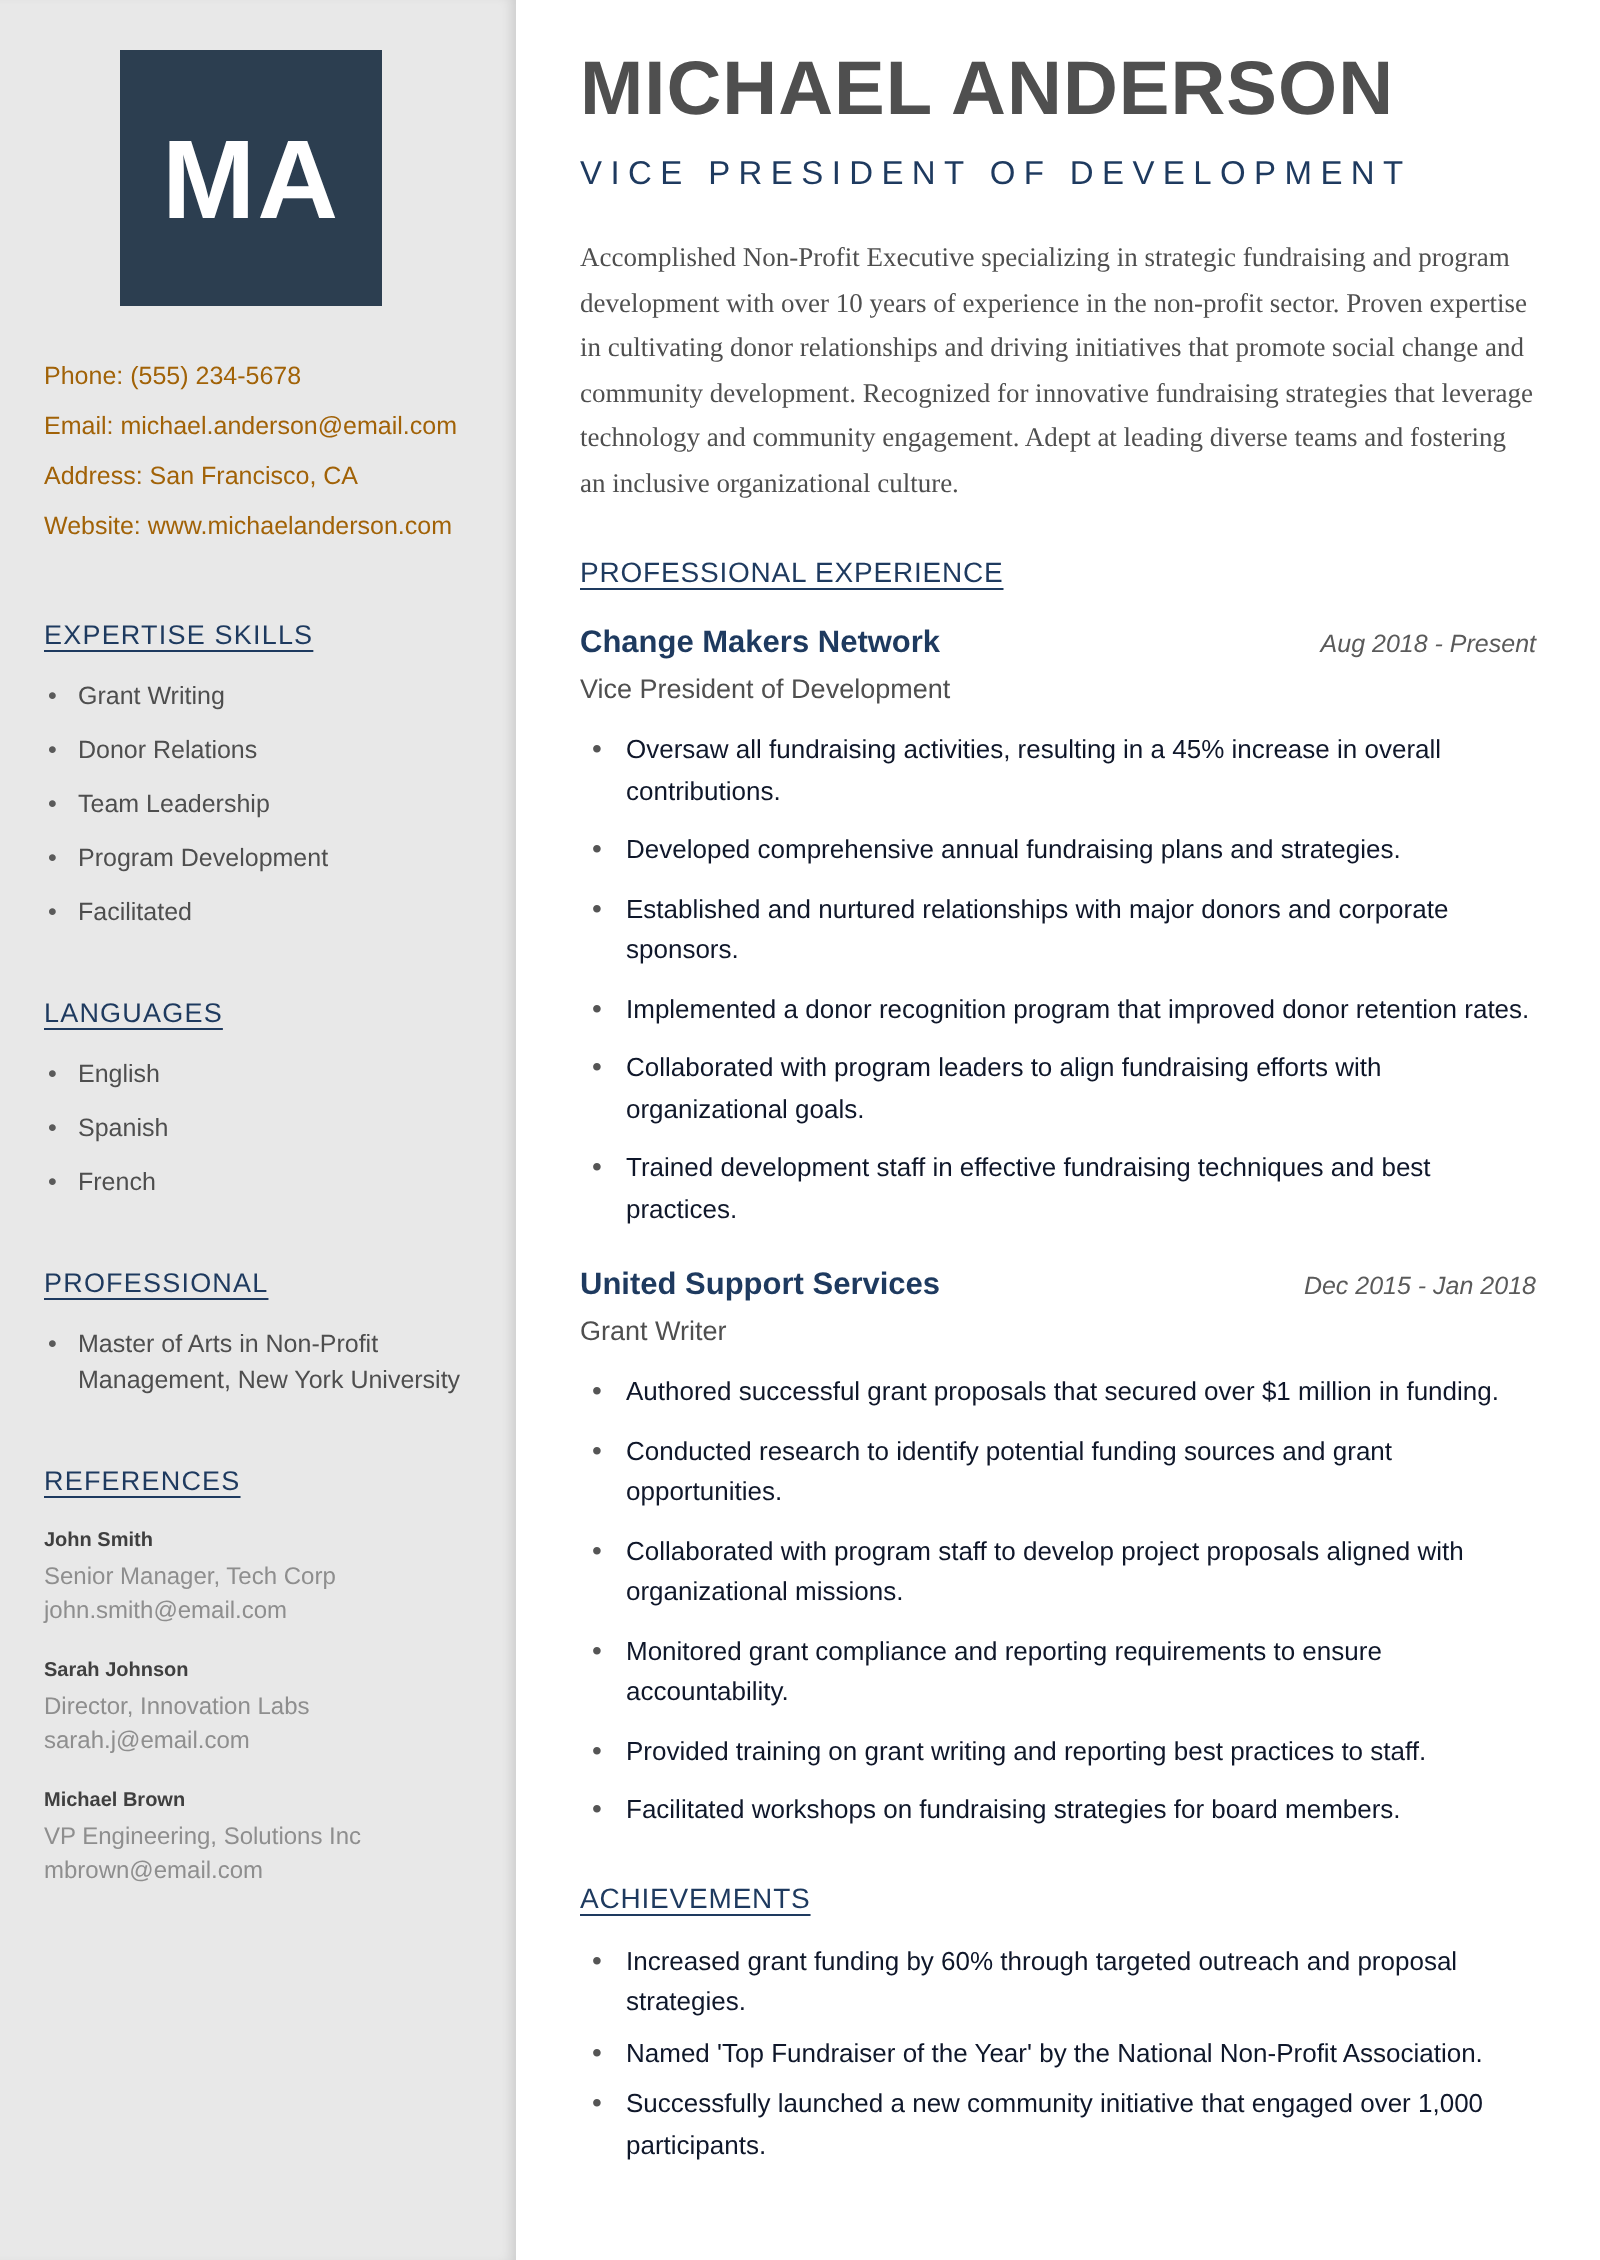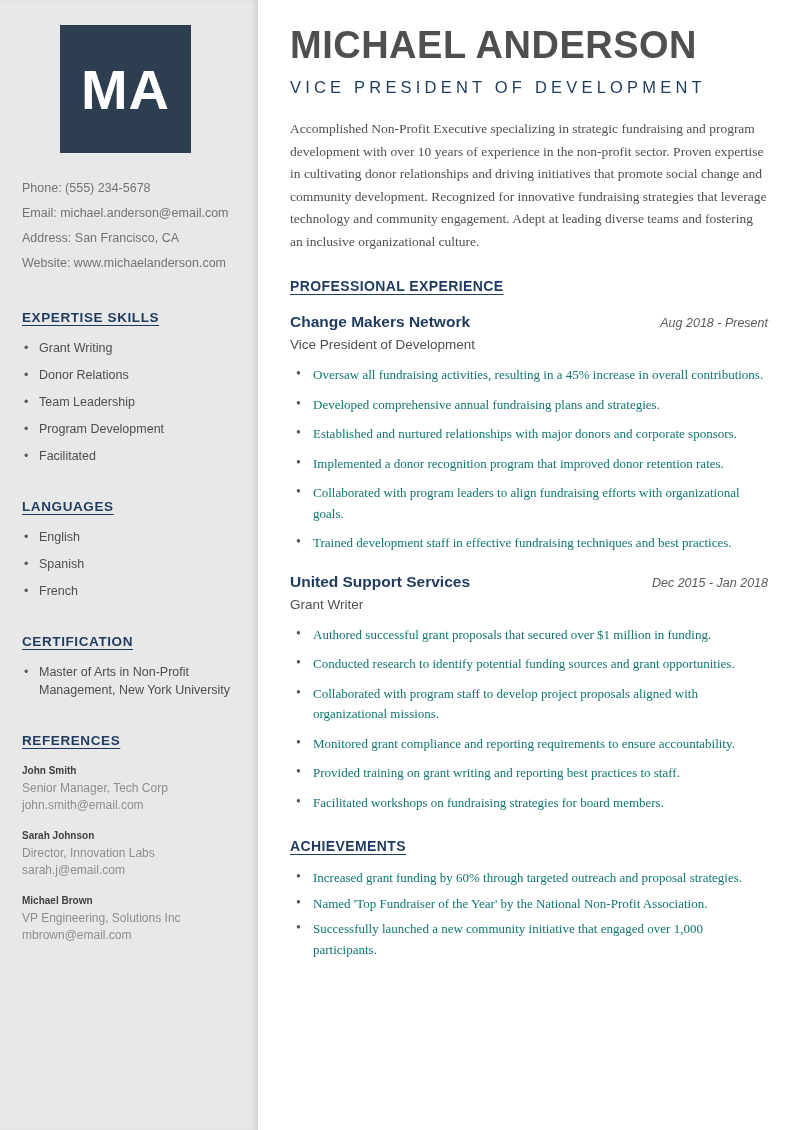--- a/index.html
+++ b/index.html
@@ -20,25 +20,25 @@
   }
   .monogram {
     width: 131px; height: 128px; margin-left: 38px;
     background: #2c3e50;
     display: flex; align-items: center; justify-content: center;
   }
   .monogram span {
     color: #ffffff; font-size: 56px; font-weight: bold; letter-spacing: 1px;
   }
   .contact { margin-top: 23px; }
-  .contact div { font-size: 12.5px; line-height: 25px; color: #737373; }
+  .contact div { font-size: 12.5px; line-height: 25px; color: #a16207; }
 
   .side-title {
     margin-top: 34px; margin-bottom: 14px;
-    font-size: 13.5px; font-weight: bold; color: #1e3a5f;
+    font-size: 13.5px; font-weight: normal; color: #1e3a5f;
     letter-spacing: 0.6px;
     text-decoration: underline;
     text-underline-offset: 3px;
   }
   ul.side-list { list-style: none; margin: 0; padding: 0; }
   ul.side-list li {
     position: relative; padding-left: 17px;
     font-size: 12.5px; color: #4e4e4e; line-height: 18px;
     margin-bottom: 6px;
   }
@@ -62,34 +62,33 @@
   }
   .person-title {
     margin-top: 12px; font-size: 16.5px; color: #1e3a5f; letter-spacing: 4.2px;
     font-weight: 500;
   }
   .summary {
     margin-top: 21px; font-size: 13.5px; line-height: 22.5px; color: #4f4f4f; font-family: Liberation Serif, serif;
   }
   .section-title {
     margin-top: 25px; margin-bottom: 0;
-    font-size: 14px; font-weight: bold; color: #1e3a5f; letter-spacing: 0.4px;
+    font-size: 14px; font-weight: normal; color: #1e3a5f; letter-spacing: 0.4px;
     text-decoration: underline; text-underline-offset: 3px;
   }
   .job { margin-top: 19px; }
   .job-header { display: flex; justify-content: space-between; align-items: baseline; }
   .job-company { font-size: 15.5px; font-weight: bold; color: #1e3a5f; }
   .job-dates { font-size: 12.5px; font-style: italic; color: #5a5a5a; }
   .job-role { margin-top: 6px; font-size: 13.5px; color: #4f4f4f; }
   ul.bullets { list-style: none; margin: 13px 0 0 0; padding: 0 0 0 6px; }
   ul.bullets li {
     position: relative; padding-left: 17px;
-    font-size: 13px; color: #0f766e; line-height: 20.5px;
+    font-size: 13px; color: #0f172a; line-height: 20.5px;
     margin-bottom: 9px;
-    font-family: Liberation Serif, serif;
   }
   ul.bullets li::before {
     content: "•"; position: absolute; left: 0; top: -1px; color: #555555; font-size: 14px;
   }
   .achievements ul.bullets { margin-top: 14px; }
   .achievements ul.bullets li { margin-bottom: 5px; }
 </style>
 </head>
 <body>
 
@@ -117,21 +116,21 @@
       <li>Facilitated</li>
     </ul>
 
     <div class="side-title">LANGUAGES</div>
     <ul class="side-list spread">
       <li>English</li>
       <li>Spanish</li>
       <li>French</li>
     </ul>
 
-    <div class="side-title">CERTIFICATION</div>
+    <div class="side-title">PROFESSIONAL</div>
     <ul class="side-list">
       <li>Master of Arts in Non-Profit Management, New York University</li>
     </ul>
 
     <div class="side-title">REFERENCES</div>
     <div>
       <div class="ref-person">
         <div class="ref-name">John Smith</div>
         <div class="ref-role">Senior Manager, Tech Corp</div>
         <div class="ref-email">john.smith@email.com</div>

